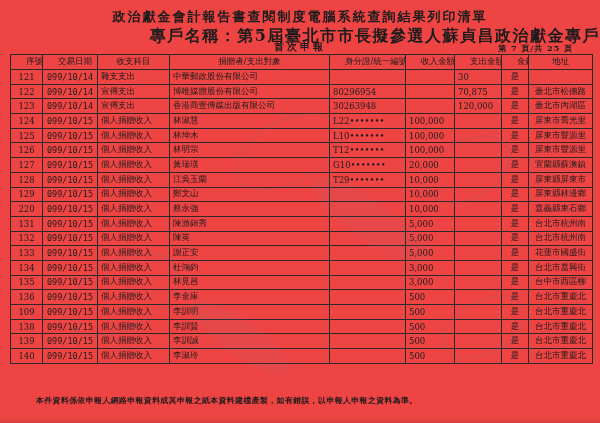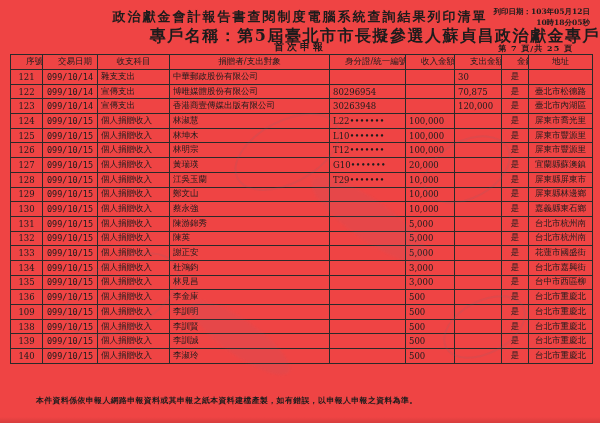--- a/index.html
+++ b/index.html
@@ -65,24 +65,20 @@
 </style>
 </head>
 <body>
 
 <div class="page">
 
   <div class="doc-title">政治獻金會計報告書查閱制度電腦系統查詢結果列印清單</div>
   <div class="doc-subtitle">專戶名稱：第5屆臺北市市長擬參選人蘇貞昌政治獻金專戶</div>
   <div class="report-type">首次申報</div>
 
-  <div class="print-block">
-    <div>列印日期：103年05月12日</div>
-    <div>10時18分05秒</div>
-  </div>
 
   <div class="page-info">第 7 頁/共 25 頁</div>
 
   <table class="ledger">
     <colgroup>
       <col style="width:32px">
         <col style="width:55px">
         <col style="width:72px">
       <col style="width:160px">
         <col style="width:76px">
@@ -198,21 +194,21 @@
           <td class="c-date">099/10/15</td>
           <td class="c-category">個人捐贈收入</td>
           <td class="c-party">鄭文山</td>
           <td class="c-id_no"></td>
           <td class="c-income">10,000</td>
           <td class="c-expense"></td>
           <td class="c-monetary">是</td>
           <td class="c-address">屏東縣林邊鄉</td>
         </tr>
         <tr>
-          <td class="c-seq">130</td>
+          <td class="c-seq">220</td>
           <td class="c-date">099/10/15</td>
           <td class="c-category">個人捐贈收入</td>
           <td class="c-party">蔡永強</td>
           <td class="c-id_no"></td>
           <td class="c-income">10,000</td>
           <td class="c-expense"></td>
           <td class="c-monetary">是</td>
           <td class="c-address">嘉義縣東石鄉</td>
         </tr>
         <tr>

